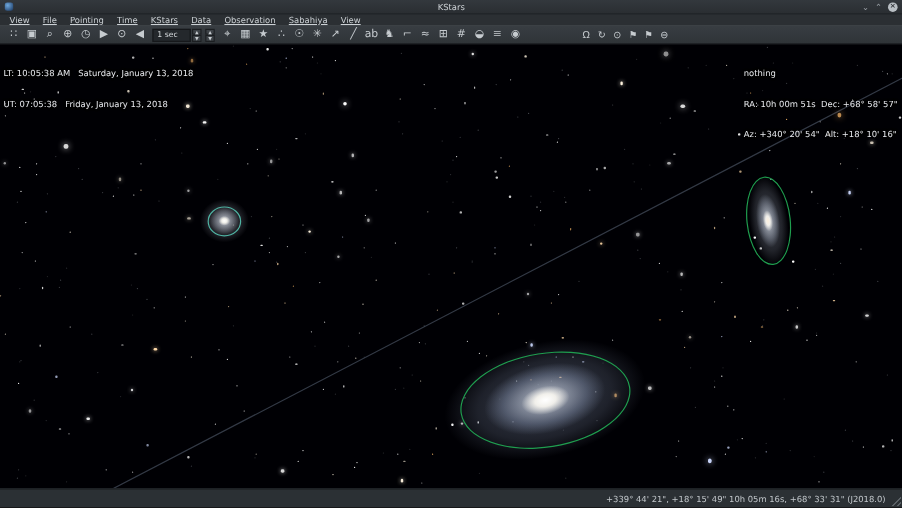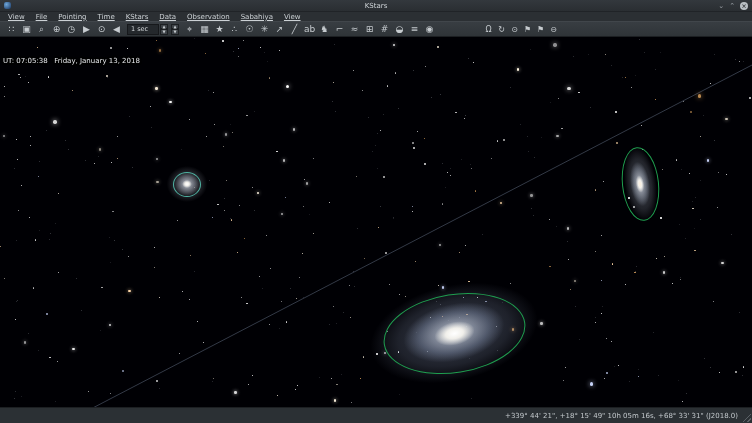--- a/index.html
+++ b/index.html
@@ -565,23 +565,29 @@
         <div class="gal-layer" style="left: 628.1px; top: 118.95px; width: 23.8px; height: 56.1px; transform: rotate(-8deg); background: radial-gradient(closest-side, rgba(225, 231, 242, 0.75) 0%, rgba(168, 178, 196, 0.35) 55%, rgba(168, 178, 196, 0) 80%);"></div>
         <div class="gal-layer" style="left: 635.24px; top: 135.78px; width: 9.52px; height: 22.44px; transform: rotate(-8deg); background: radial-gradient(closest-side, rgb(253, 240, 221) 0%, rgba(255, 252, 244, 0.85) 35%, rgba(255, 250, 240, 0) 80%);"></div>
         <div class="gal-outline" style="left: 621.5px; top: 110px; width: 37px; height: 74px; transform: rotate(-6deg); border-color: rgb(31, 158, 79);"></div>
         <div class="gal-layer" style="left: 345.25px; top: 235.1px; width: 217.5px; height: 121.8px; transform: rotate(-13deg); background: radial-gradient(closest-side, rgba(152, 167, 198, 0.4) 0%, rgba(152, 167, 198, 0.2) 52%, rgba(152, 167, 198, 0) 78%);"></div>
         <div class="gal-layer" style="left: 390.25px; top: 260.3px; width: 127.5px; height: 71.4px; transform: rotate(-13deg); background: radial-gradient(closest-side, rgba(225, 231, 242, 0.75) 0%, rgba(152, 167, 198, 0.35) 55%, rgba(152, 167, 198, 0) 80%);"></div>
         <div class="gal-layer" style="left: 428.5px; top: 281.72px; width: 51px; height: 28.56px; transform: rotate(-13deg); background: radial-gradient(closest-side, rgb(255, 255, 255) 0%, rgba(255, 252, 244, 0.85) 35%, rgba(255, 250, 240, 0) 80%);"></div>
         <div class="gal-outline" style="left: 382.5px; top: 256.5px; width: 143px; height: 79px; transform: rotate(-9deg); border-color: rgb(31, 158, 79);"></div>
       </div>
 
     <div class="infobox" id="infobox-time">
+      <div>LT: 10:05:38 AM   Saturday, January 13, 2018</div>
       <div>UT: 07:05:38   Friday, January 13, 2018</div>
     </div>
 
+    <div class="infobox" id="infobox-focus">
+      <div>nothing</div>
+      <div>RA: 10h 00m 51s  Dec: +68° 58' 57"</div>
+      <div>Az: +340° 20' 54"  Alt: +18° 10' 16"</div>
+    </div>
 
   </div>
 
   <div class="statusbar">
     <span class="postext">+339° 44' 21", +18° 15' 49"   10h 05m 16s, +68° 33' 31" (J2018.0)</span>
     <span class="grip"></span>
   </div>
 
 </div>
 

